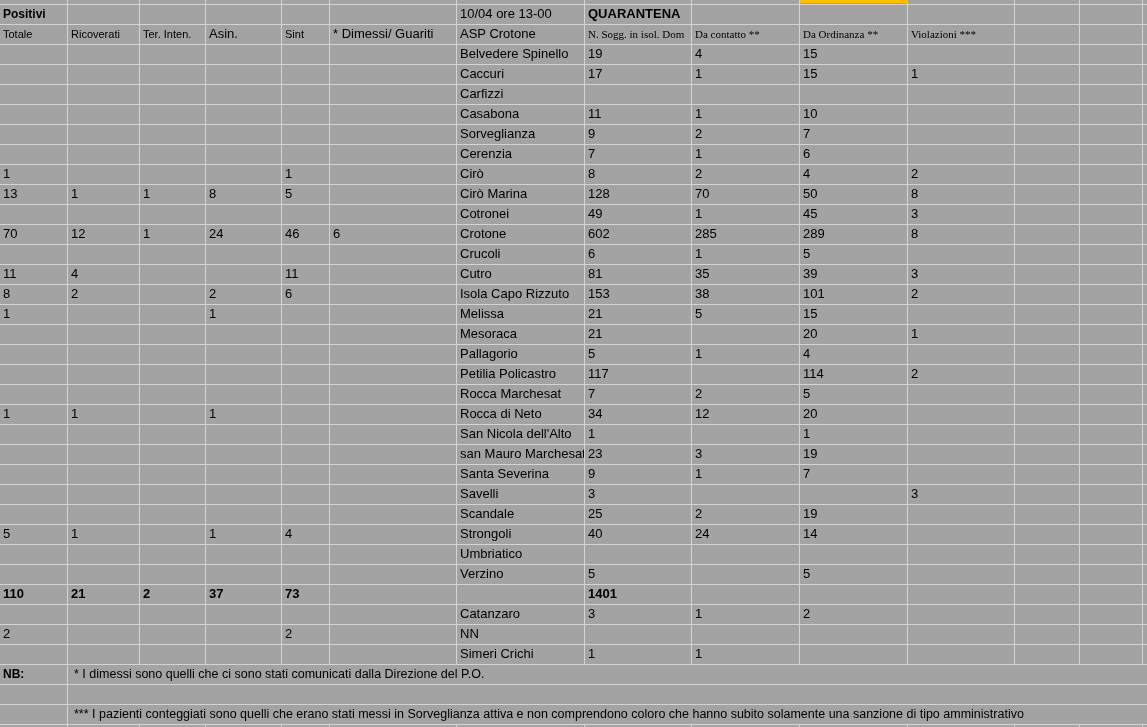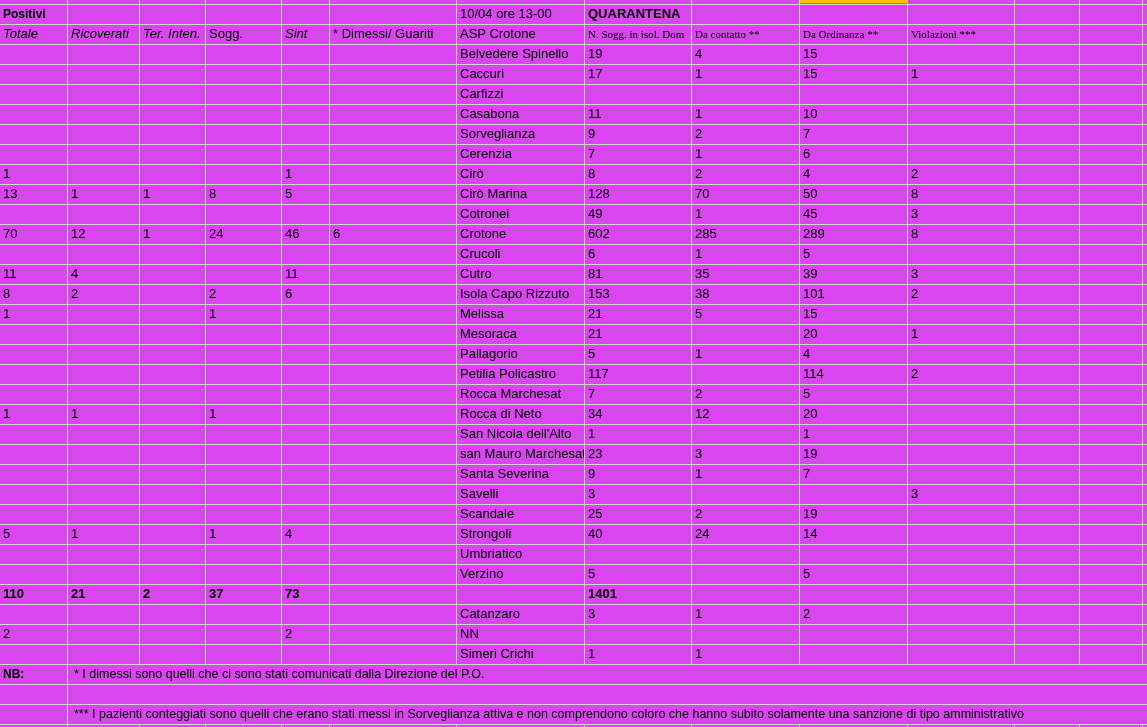--- a/index.html
+++ b/index.html
@@ -1,33 +1,33 @@
 <!DOCTYPE html>
 <html><head>
 <meta charset="utf-8">
 <style>
   * { margin:0; padding:0; box-sizing:border-box; }
   html,body { background:#fff; }
   .sheet {
     position:relative; width:1147px; height:727px; overflow:hidden;
-    background:#d946ef; color:#000;
+    background:#a3a3a3; color:#000;
     font-family:"Liberation Sans","DejaVu Sans",sans-serif;
     font-size:13px;
   }
   .row { display:flex; height:20px; border-bottom:1px solid #D4D4D4; }
   .cell {
     height:100%; border-right:1px solid #D4D4D4;
     padding-left:3px; white-space:nowrap; overflow:hidden;
     line-height:18px; font-size:13px;
   }
   .c0{width:68px}.c1{width:72px}.c2{width:66px}.c3{width:76px}.c4{width:48px}
   .c5{width:127px}.c6{width:128px}.c7{width:107px}.c8{width:108px}.c9{width:108px}
   .c10{width:107px}.c11{width:65px}.c12{width:63px}.c13{width:4px;border-right:none}
   .bold .cell, .bold { font-weight:bold; }
-  .fs-s { font-size:13px;font-style:italic; }
+  .fs-s { font-size:11px; }
   .fs-m { font-size:11px;font-family:Liberation Serif, serif; }
   .fs12 { font-size:12px; }
   .strip { position:relative; display:flex; height:5px; border-bottom:1px solid #D4D4D4; }
   .strip .cell { height:100%; padding:0; }
   .bstrip { display:flex; height:2px; border-bottom:none; }
   .bstrip .cell { height:100%; padding:0; }
   .highlight { position:absolute; left:800px; top:0; width:108px; height:3px; background:#FFC000; }
   .note-row .note-text {
     padding-left:6px; font-weight:normal; font-size:12.5px;
     white-space:nowrap; overflow:visible; line-height:18px;
@@ -70,21 +70,21 @@
     <div class="cell c10"></div>
     <div class="cell c11"></div>
     <div class="cell c12"></div>
     <div class="cell c13"></div>
   </div>
 
   <div class="row">
     <div class="cell c0 fs-s">Totale</div>
     <div class="cell c1 fs-s">Ricoverati</div>
     <div class="cell c2 fs-s">Ter. Inten.</div>
-    <div class="cell c3">Sogg.</div>
+    <div class="cell c3">Asin.</div>
     <div class="cell c4 fs-s">Sint</div>
     <div class="cell c5">* Dimessi/ Guariti</div>
     <div class="cell c6">ASP Crotone</div>
     <div class="cell c7 fs-m">N. Sogg. in isol. Dom</div>
     <div class="cell c8 fs-m">Da contatto **</div>
     <div class="cell c9 fs-m">Da Ordinanza **</div>
     <div class="cell c10 fs-m">Violazioni ***</div>
     <div class="cell c11"></div>
     <div class="cell c12"></div>
     <div class="cell c13"></div>

